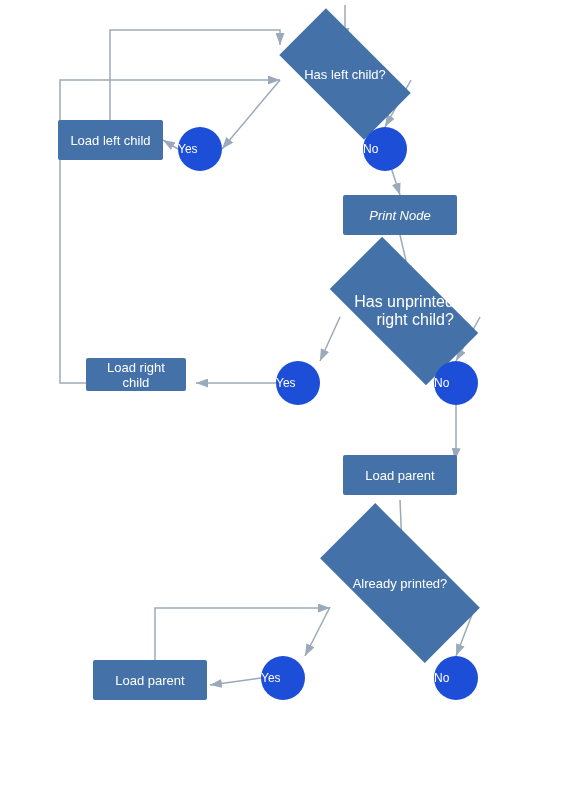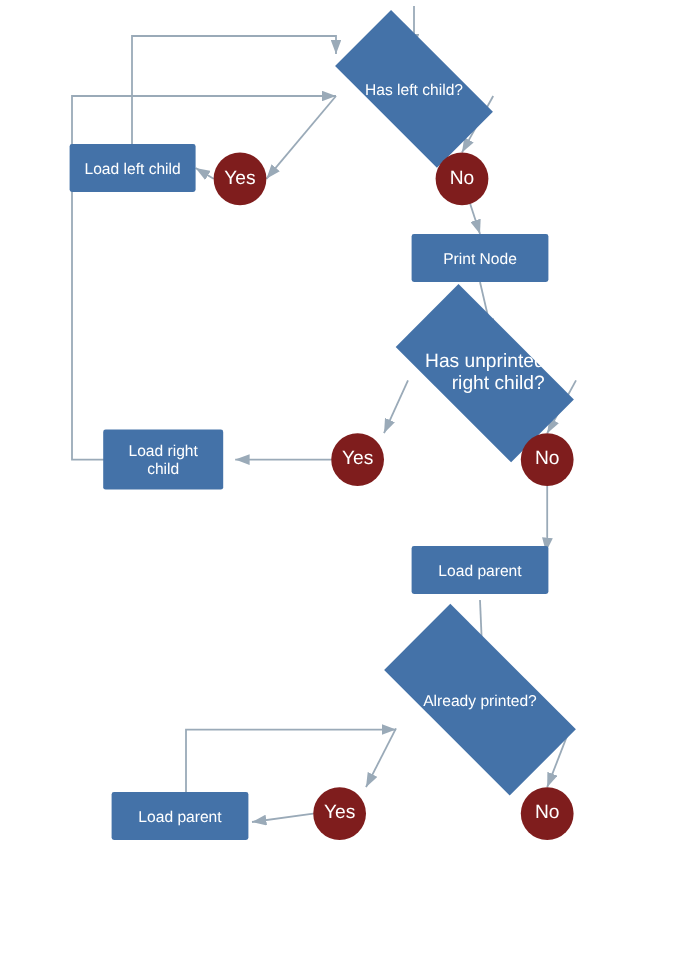--- a/index.html
+++ b/index.html
@@ -55,28 +55,28 @@
       top: 0; left: 0; right: 0; bottom: 0;
       background: #4472a8;
       transform: rotate(45deg);
       z-index: 0;
     }
     .diamond-inner span {
       position: relative;
       z-index: 1;
     }
     .circle-node {
-      background: #7f1d1d;
+      background: #1d4ed8;
       border-radius: 50%;
       color: #fff;
-      font-size: 16px;
+      font-size: 12px;
       font-weight: 500;
       display: flex;
       align-items: center;
-      justify-content: center;
+      justify-content: flex-start;
     }
   </style>
 </head>
 <body>
 
 <svg id="flow-svg" xmlns="http://www.w3.org/2000/svg">
   <defs>
     <marker id="arrowhead" markerWidth="8" markerHeight="6" refX="8" refY="3" orient="auto">
       <polygon points="0 0, 8 3, 0 6" fill="#9aaab8"></polygon>
     </marker>
@@ -130,39 +130,39 @@
 </div>
 
 <div class="circle-node" style="position:absolute; left:178px; top:127px; width:44px; height:44px;">
   <span>Yes</span>
 </div>
 
 <div class="circle-node" style="position:absolute; left:363px; top:127px; width:44px; height:44px;">
   <span>No</span>
 </div>
 
-<div class="node rect-node" style="left:343px; top:195px; width:114px; height:40px;">
+<div class="node rect-node" style="left:343px; top:195px; width:114px; height:40px;font-style:italic;">
   <span>Print Node</span>
 </div>
 
 <div class="diamond-wrapper" style="left:330px; top:270px; width:148px; height:82px;">
   <div class="diamond-inner" style="width:136px; height:74px;">
     <span style="font-size:16px;">Has unprinted<br>right child?</span>
   </div>
 </div>
 
 <div class="circle-node" style="position:absolute; left:276px; top:361px; width:44px; height:44px;">
   <span>Yes</span>
 </div>
 
 <div class="circle-node" style="position:absolute; left:434px; top:361px; width:44px; height:44px;">
   <span>No</span>
 </div>
 
-<div class="node rect-node" style="left:86px; top:358px; width:100px; height:50px;">
+<div class="node rect-node" style="left:86px; top:358px; width:100px; height:33px;">
   <span>Load right<br>child</span>
 </div>
 
 <div class="node rect-node" style="left:343px; top:455px; width:114px; height:40px;">
   <span>Load parent</span>
 </div>
 
 <div class="diamond-wrapper" style="left:320px; top:540px; width:160px; height:86px;">
   <div class="diamond-inner" style="width:148px; height:78px;">
     <span>Already printed?</span>

